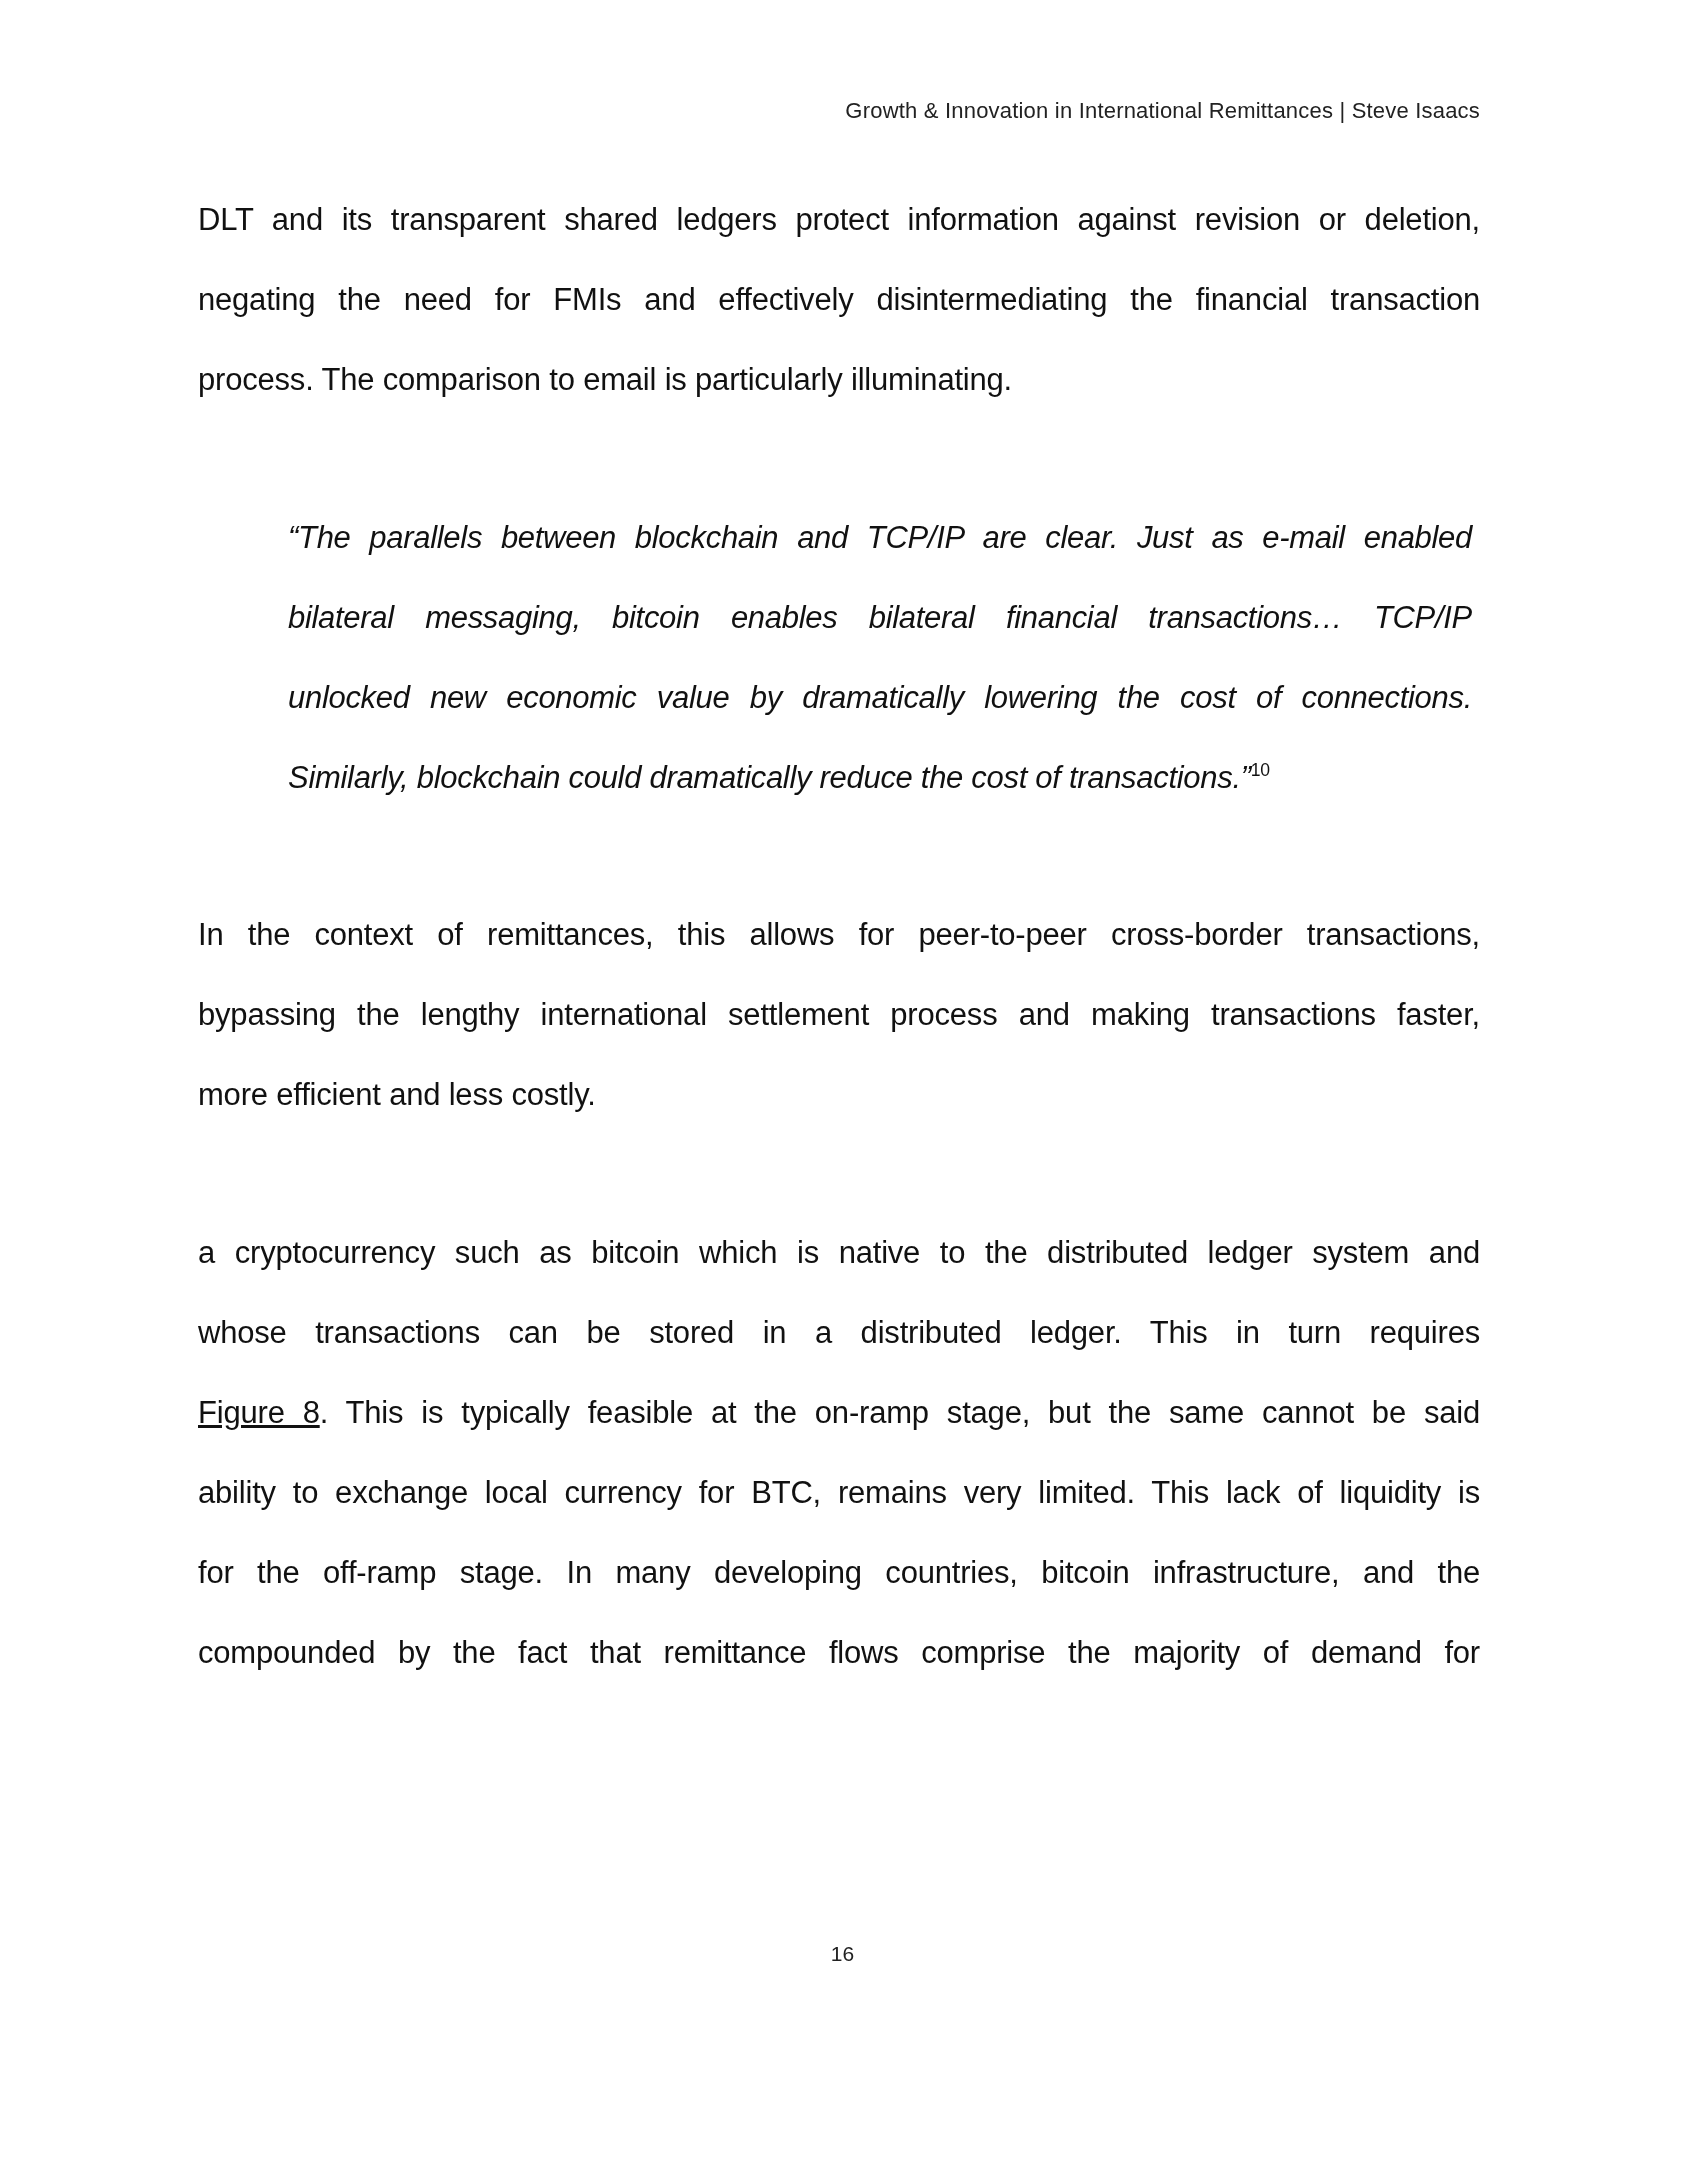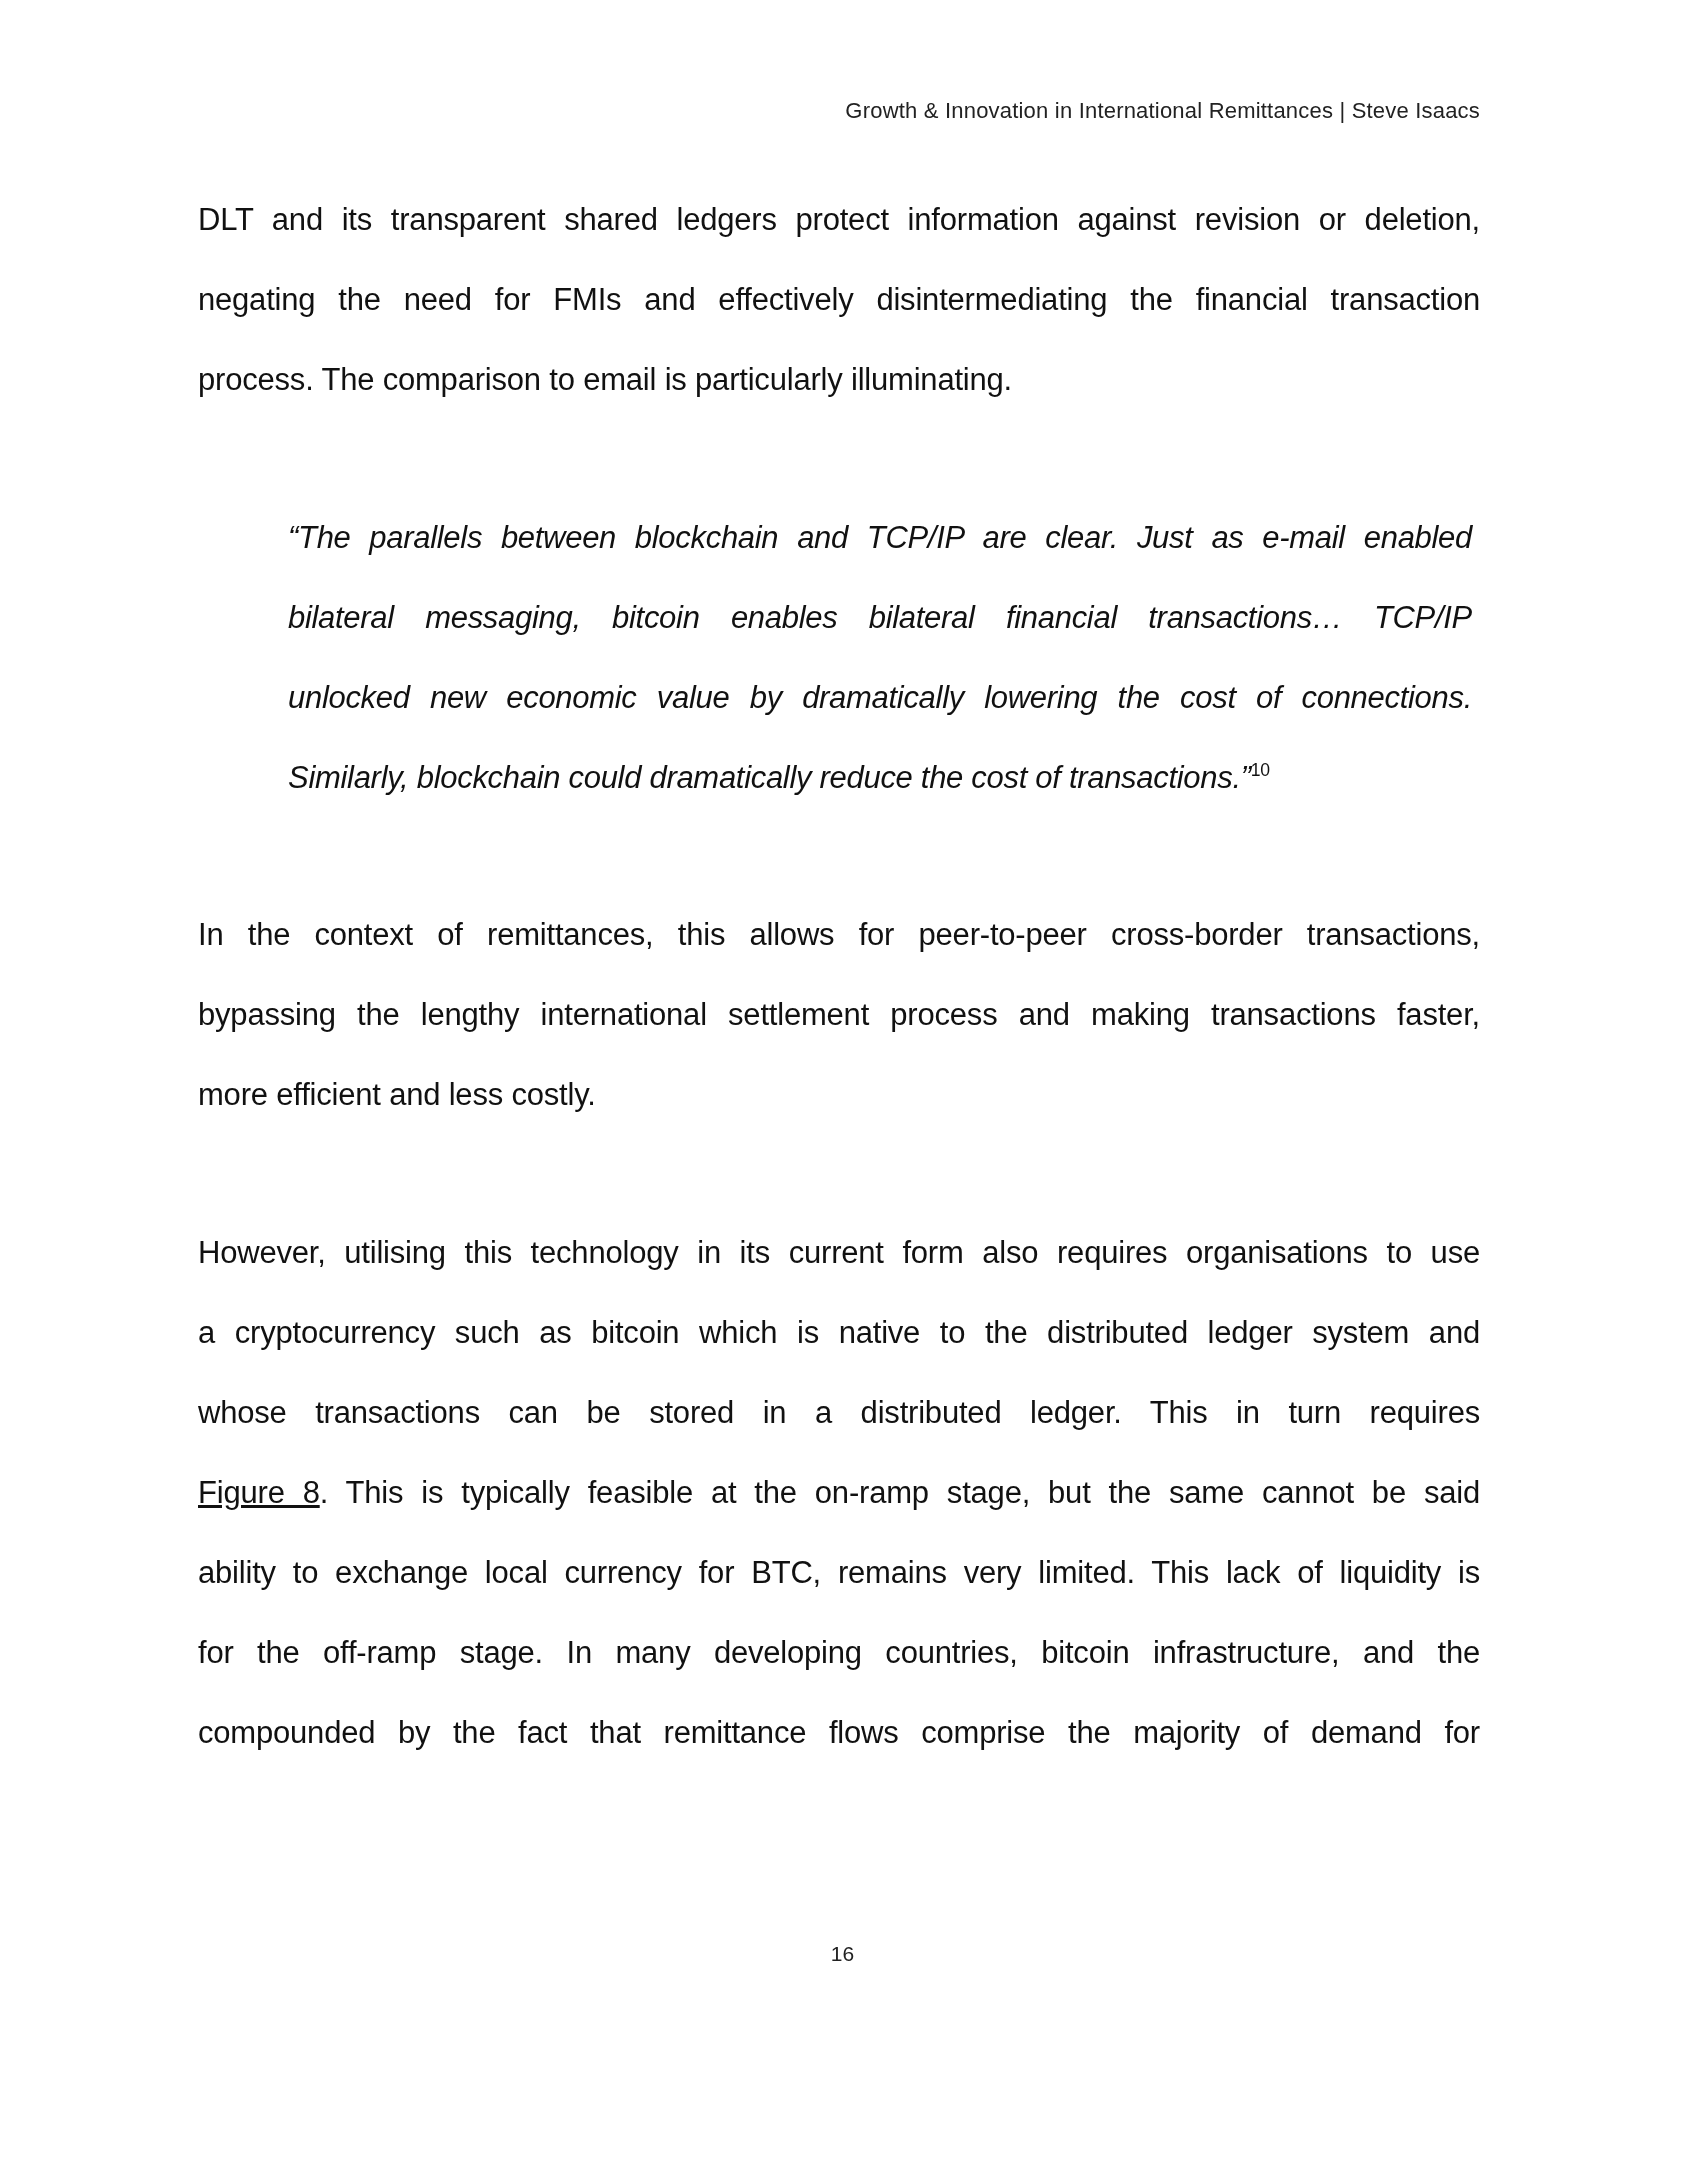--- a/index.html
+++ b/index.html
@@ -34,21 +34,20 @@
   <span class="line last"><span>Similarly, blockchain could dramatically reduce the cost of transactions.”</span><sup>10</sup></span>
 </div>
 
 <div class="para" style="top:895px;">
   <span class="line">In the context of remittances, this allows for peer-to-peer cross-border transactions,</span>
   <span class="line">bypassing the lengthy international settlement process and making transactions faster,</span>
   <span class="line last">more efficient and less costly.</span>
 </div>
 
 <div class="para" style="top:1213px;">
-  <span class="line">However, utilising this technology in its current form also requires organisations to use</span>
   <span class="line">a cryptocurrency such as bitcoin which is native to the distributed ledger system and</span>
   <span class="line">whose transactions can be stored in a distributed ledger. This in turn requires</span>
   <span class="line"><span class="link">Figure 8</span><span>. This is typically feasible at the on-ramp stage, but the same cannot be said</span></span>
   <span class="line">ability to exchange local currency for BTC, remains very limited. This lack of liquidity is</span>
   <span class="line">for the off-ramp stage. In many developing countries, bitcoin infrastructure, and the</span>
   <span class="line">compounded by the fact that remittance flows comprise the majority of demand for</span>
 </div>
 
 <div class="pagenum">16</div>
 

